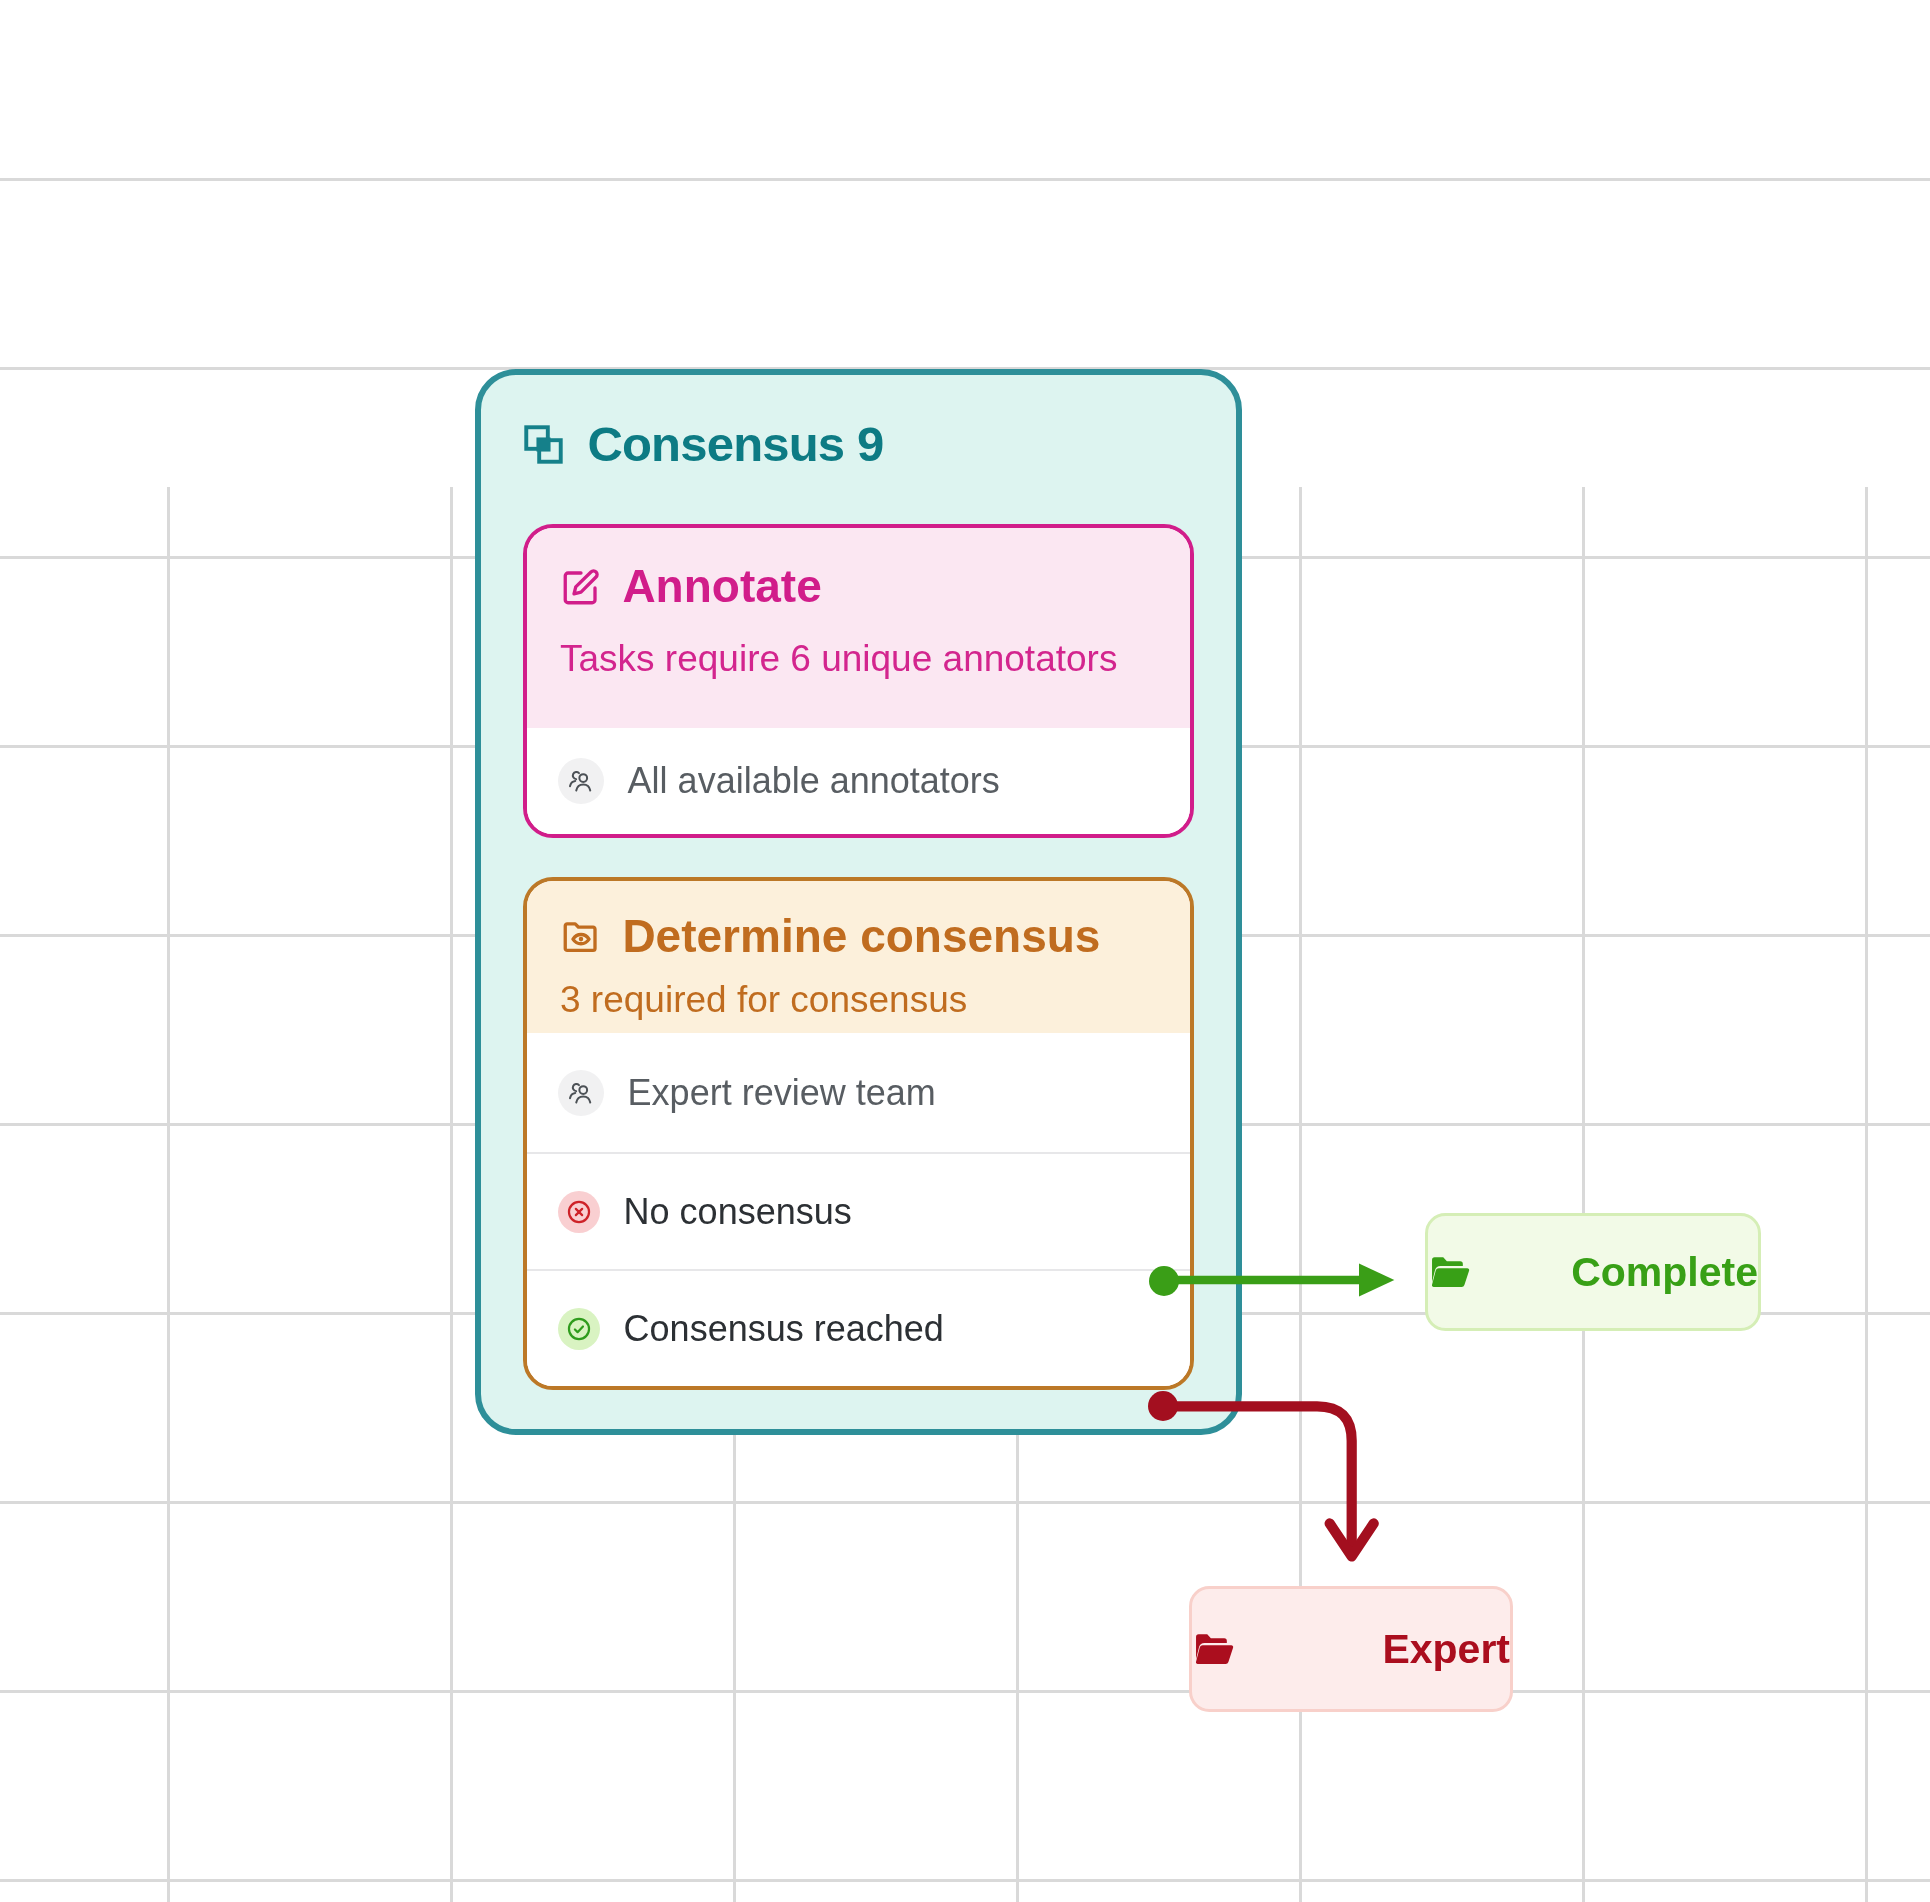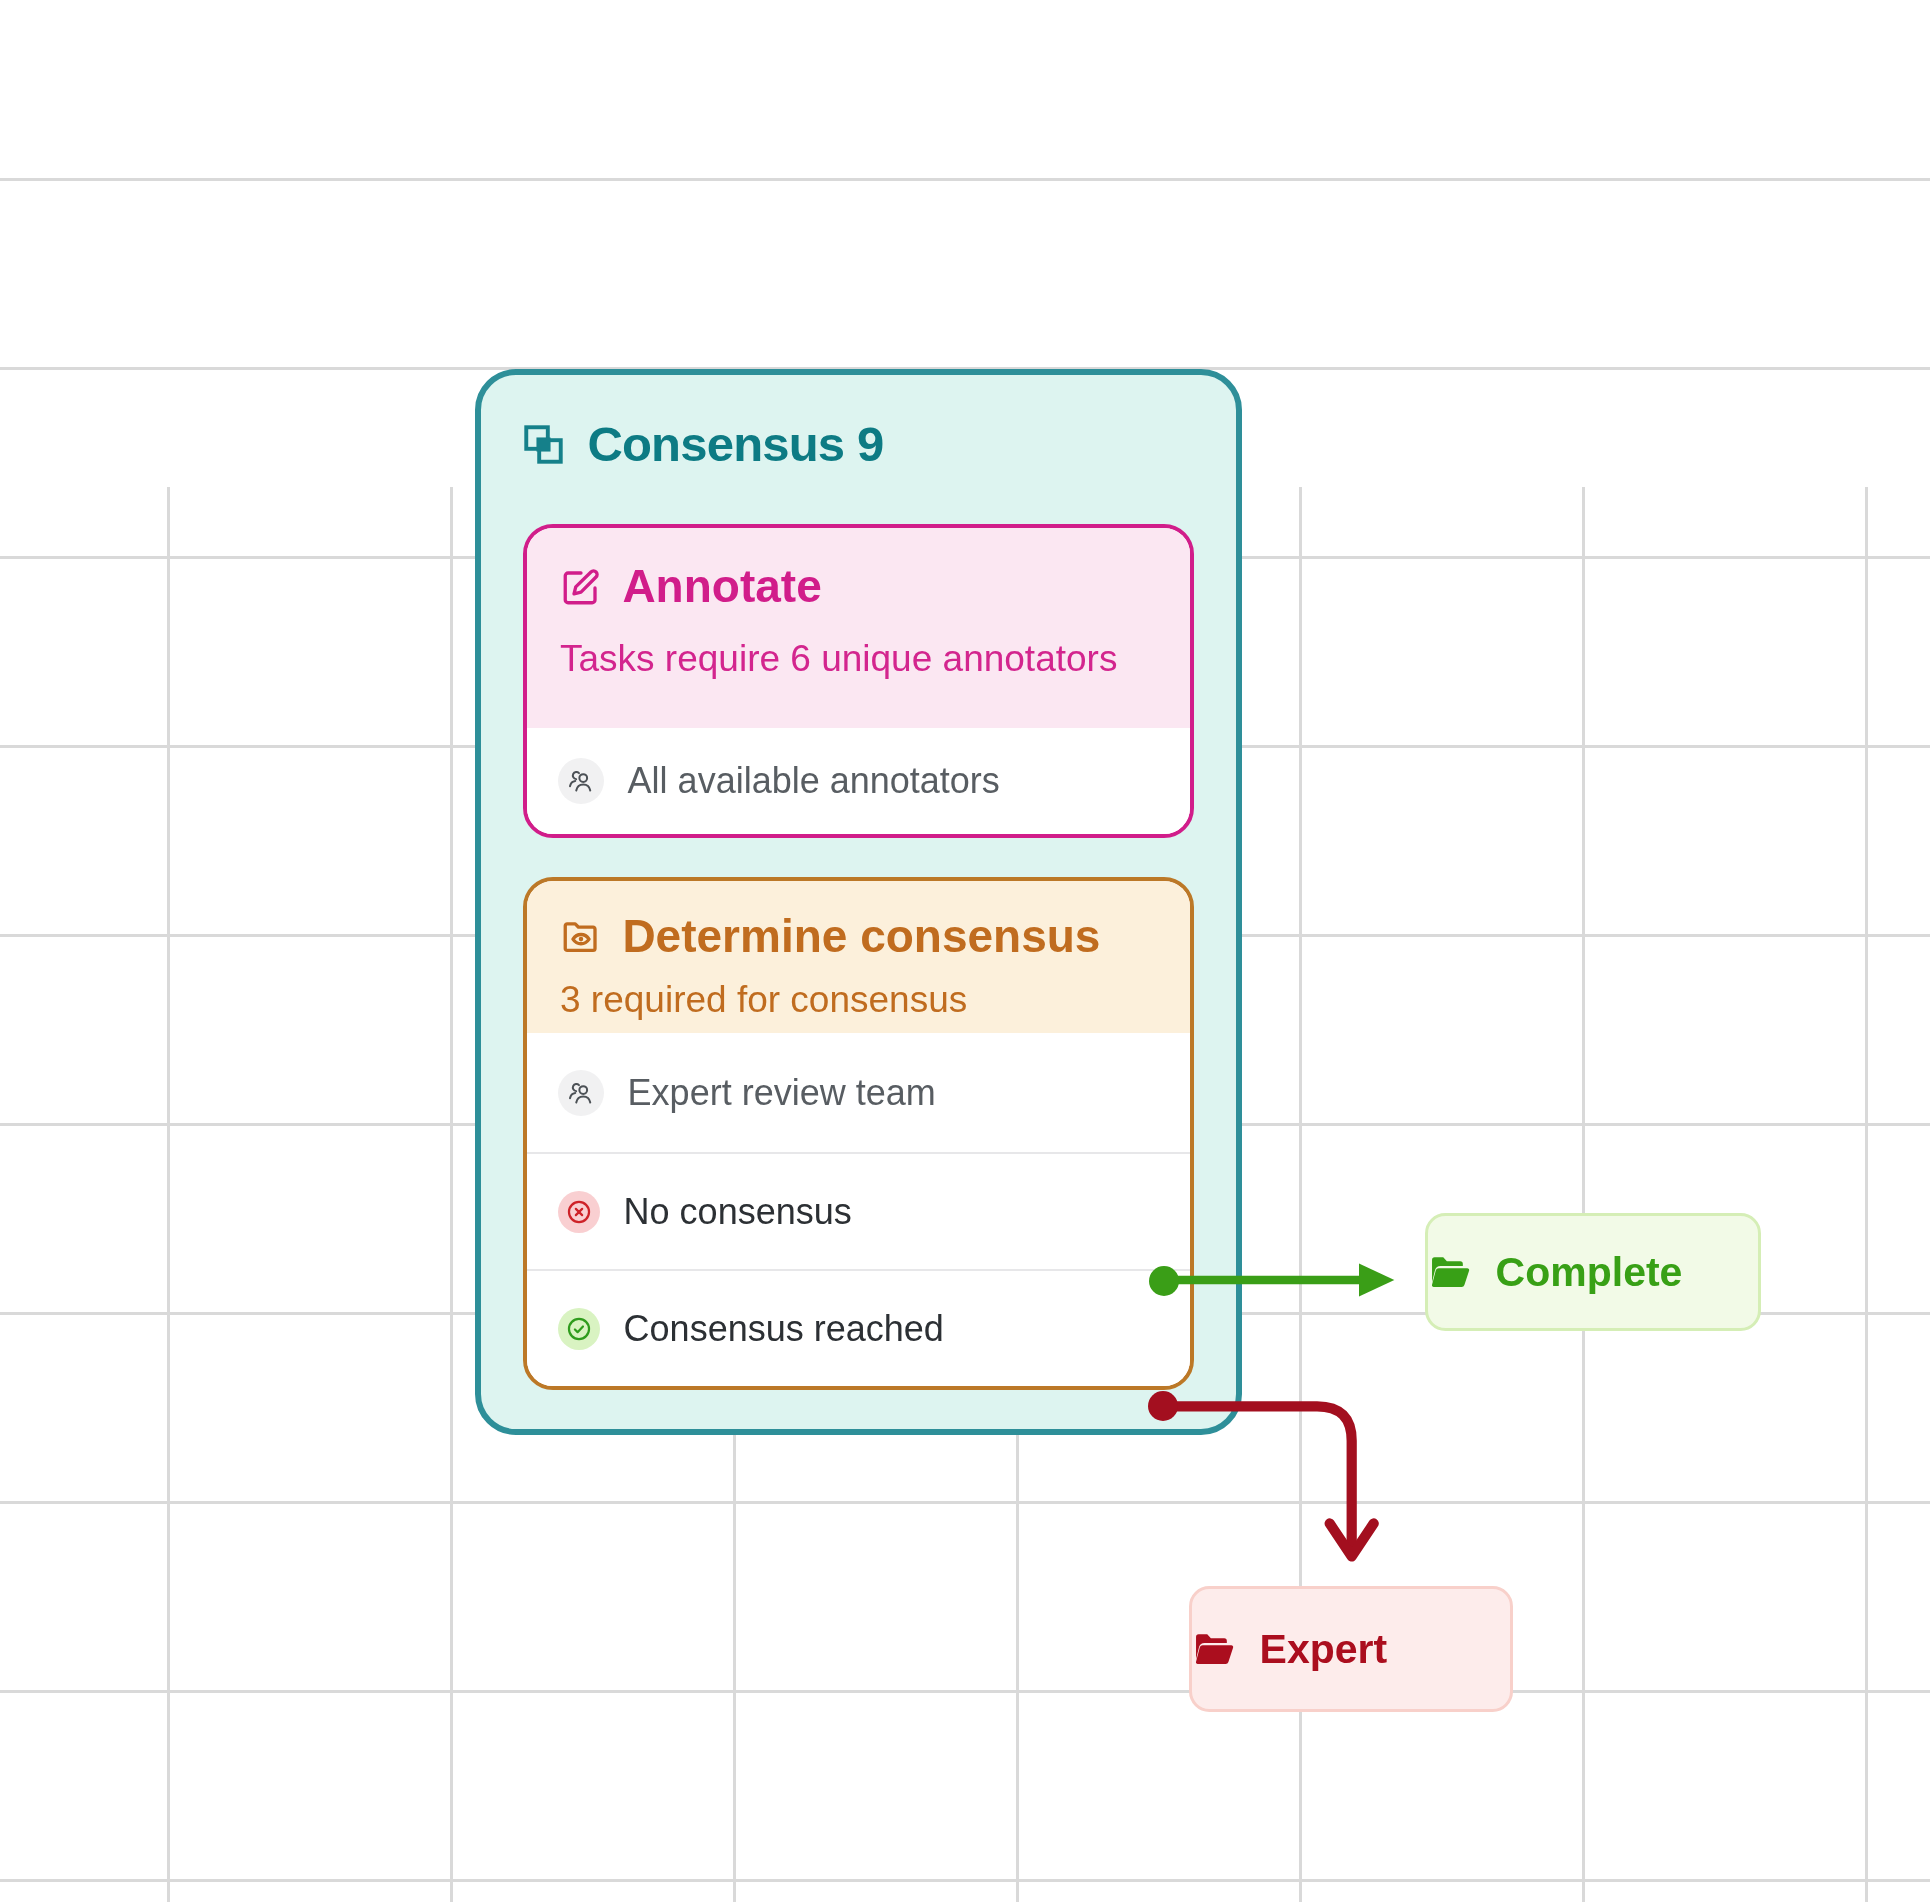--- a/index.html
+++ b/index.html
@@ -67,21 +67,21 @@
   
   .port{position:absolute;width:30px;height:30px;border-radius:50%;}
   .port.green{left:1149px;top:1266px;background:#3a9e17;}
   .port.red{left:1148px;top:1391px;background:#a30f1f;}
   .conn{position:absolute;pointer-events:auto;}
   .conn.green{left:1164px;top:1258px;}
   .conn.red{left:1163px;top:1396px;}
 
   
   .outcome{
-    position:absolute;display:flex;align-items:center;justify-content:flex-start;gap:23.6px;
+    position:absolute;display:flex;align-items:center;justify-content:space-between;gap:23.6px;
     border-radius:20.4px;font-size:41px;font-weight:700;white-space:nowrap;
   }
   .outcome .folder-icon{width:44px;height:44px;flex:0 0 auto;}
   .outcome.complete{left:1425px;top:1213px;width:336px;height:118px;
     background:#f2fae7;border:3.1px solid #d5eeb6;color:#38a016;}
   .outcome.archive{left:1189px;top:1586px;width:324px;height:126px;
     background:#fdeceb;border:3.1px solid #f8d0ca;color:#ab0e1e;}
 </style>
 </head>
 <body>

